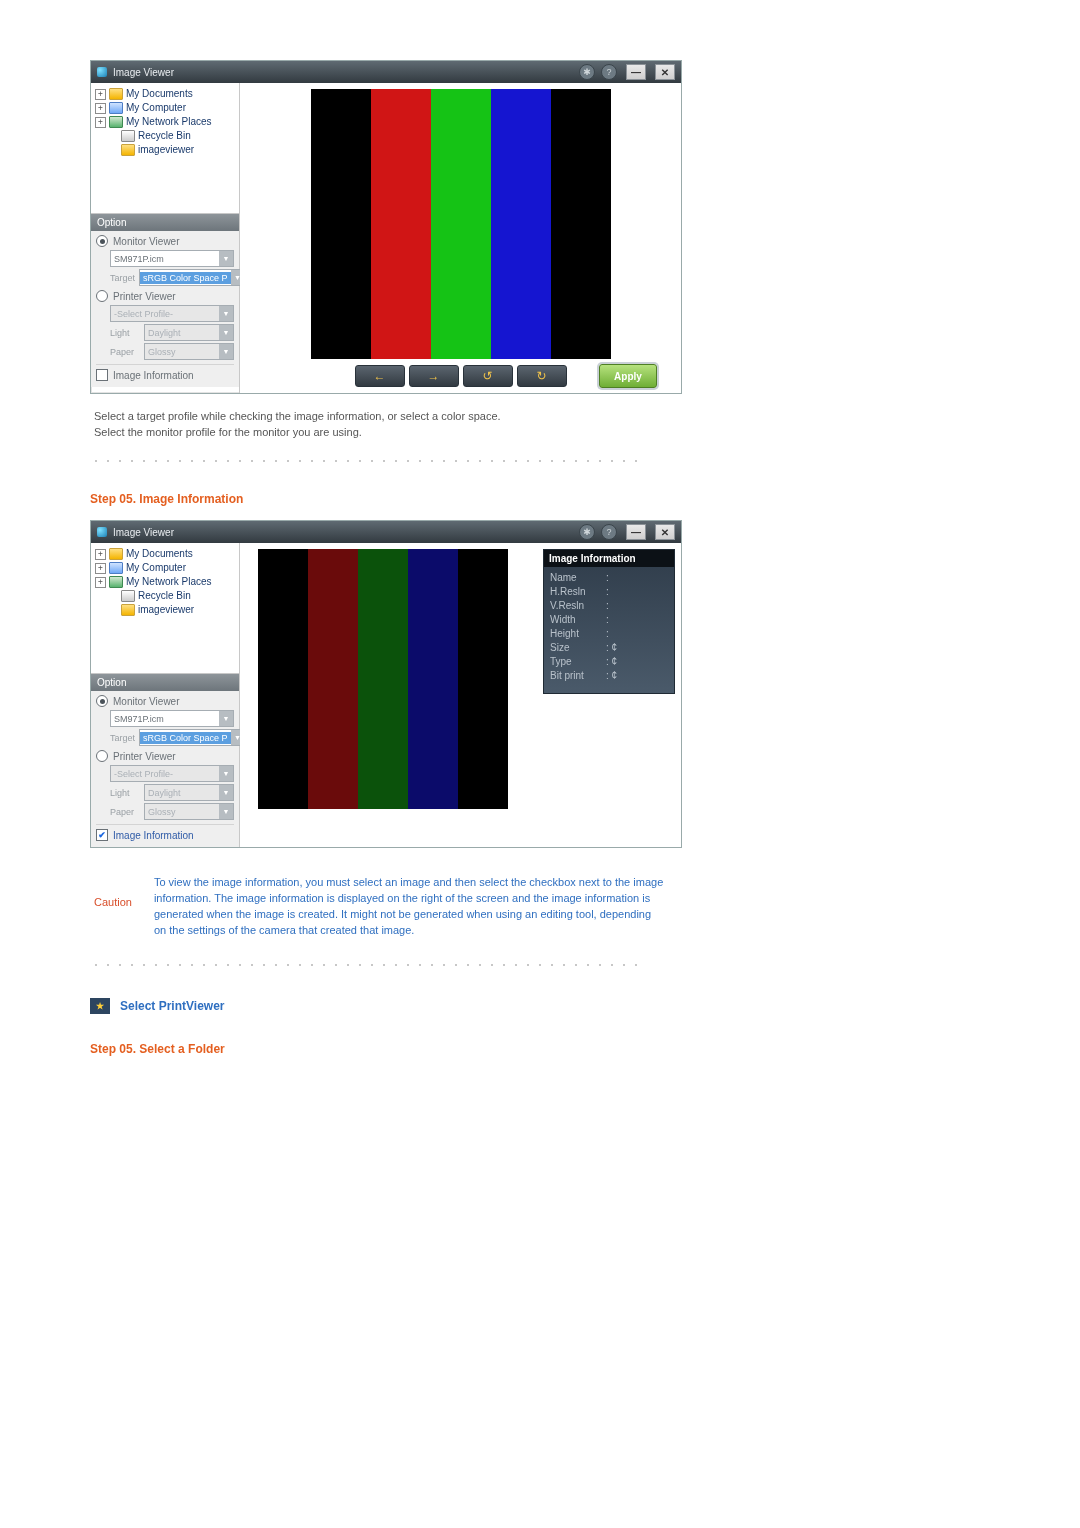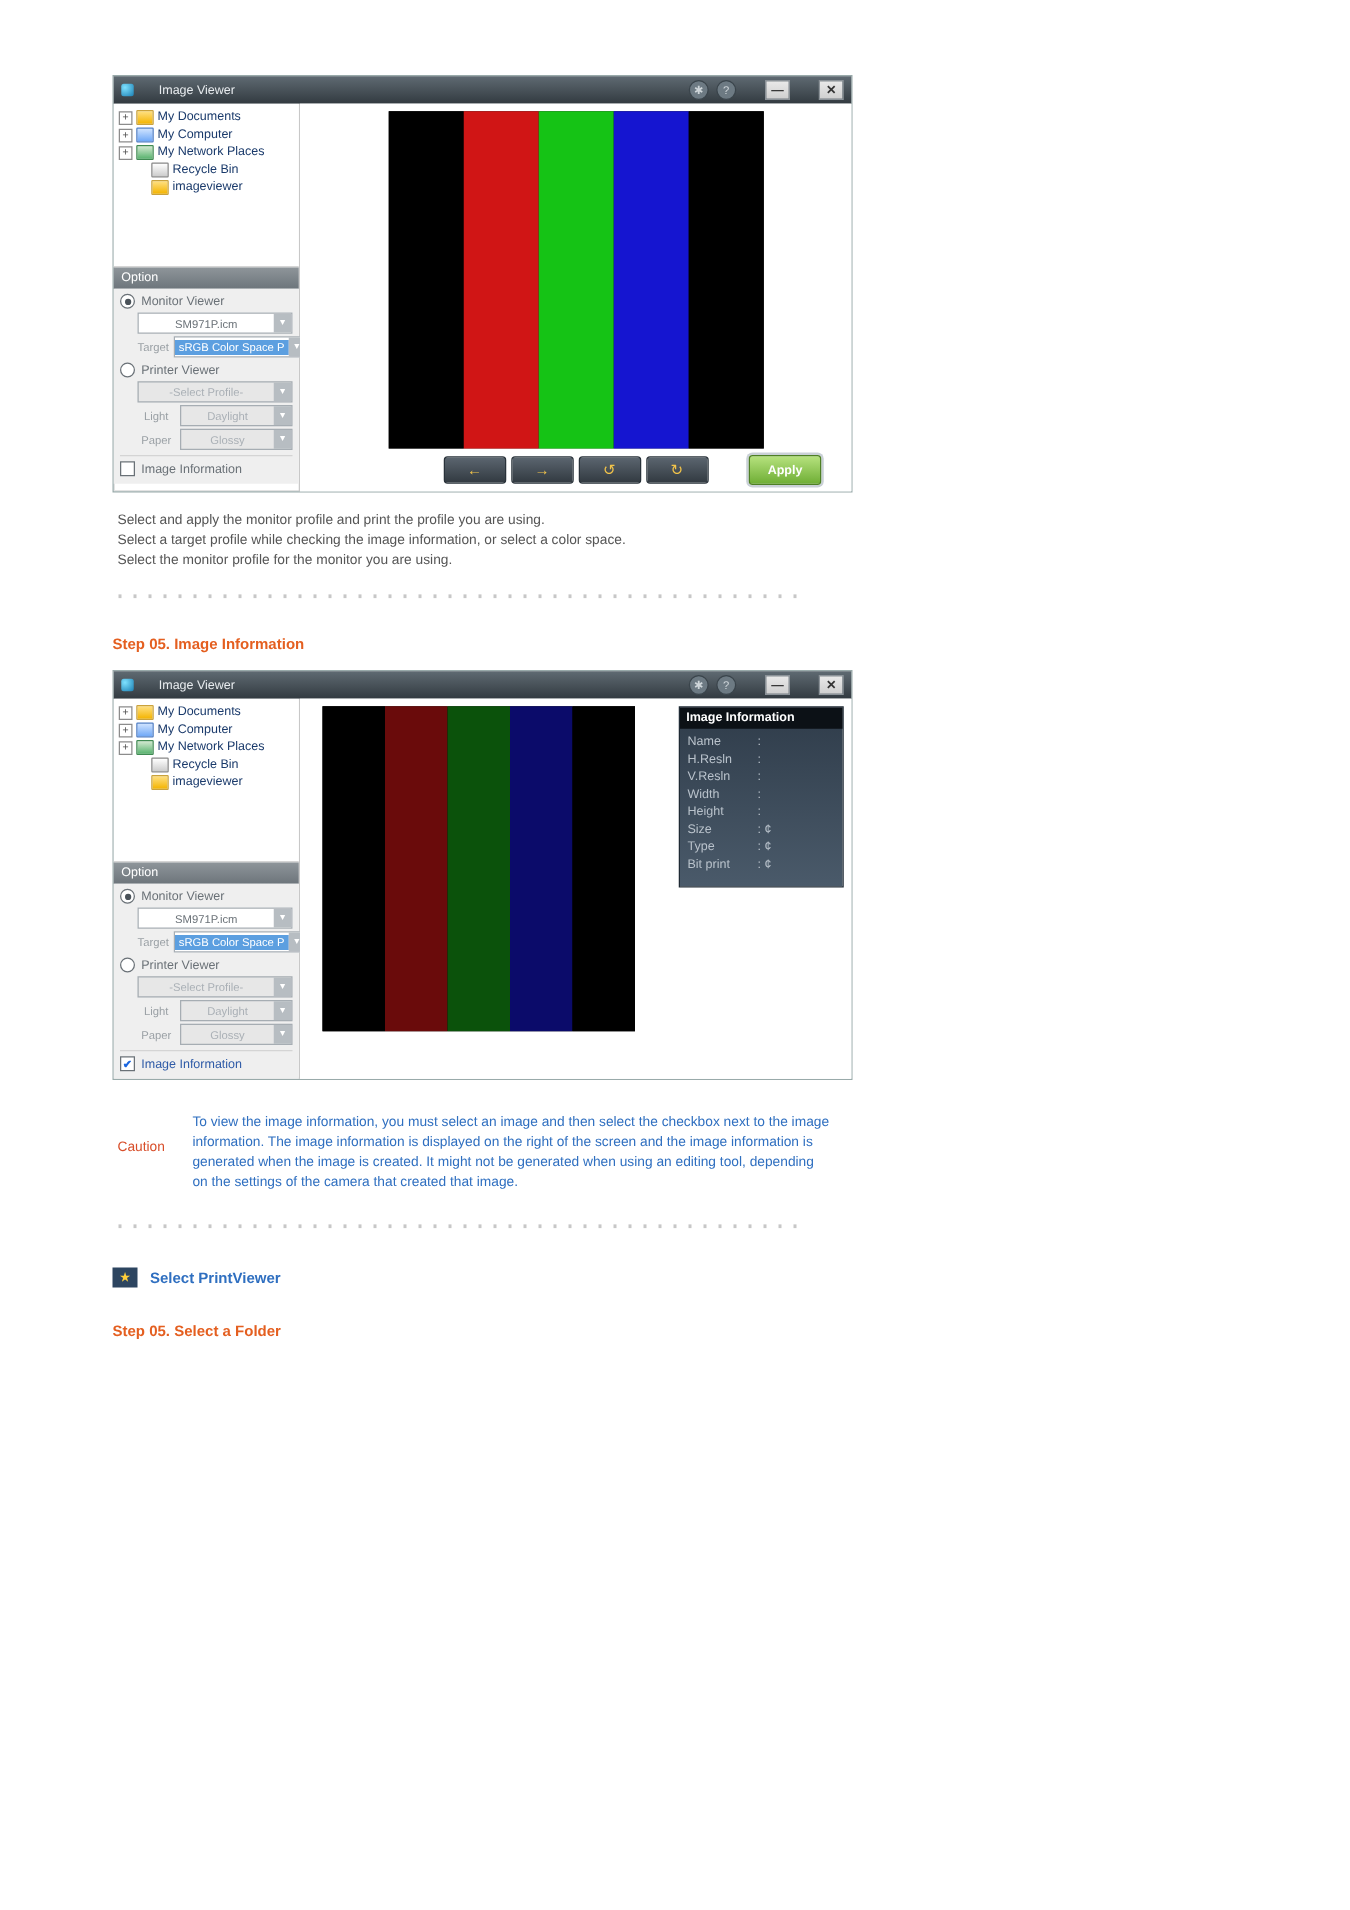--- a/index.html
+++ b/index.html
@@ -22,21 +22,21 @@
     box-shadow: 0 0 0 1px #e3e3e3 inset;
   }
   .titlebar {
     height: 22px;
     background: linear-gradient(#5f6a72, #323a40);
     display: flex;
     align-items: center;
     padding: 0 6px;
     color: #e8ecef;
     font-size: 10px;
-    gap: 20px;
+    gap: 6px;
   }
   .titlebar .spark {
     width: 10px; height: 10px;
     background: radial-gradient(circle at 30% 30%, #7ee1ff, #1b7fb3);
     border-radius: 2px;
   }
   .titlebar .fill { flex: 1; }
   .title-icons { display: flex; gap: 6px; align-items: center; }
   .ticon {
     width: 14px; height: 14px; border-radius: 50%;
@@ -95,21 +95,21 @@
     color: #6a7177;
   }
   .opt-group { margin-bottom: 4px; }
   .radio-row { display: flex; align-items: center; gap: 5px; margin-bottom: 3px; }
   .radio {
     width: 10px; height: 10px; border-radius: 50%;
     border: 1px solid #6a7177; background: #fff;
     display: inline-flex; align-items: center; justify-content: center;
   }
   .radio.sel::after { content:""; width:5px; height:5px; background:#4a5259; border-radius:50%; }
-  .field-row { display:flex; align-items:center; gap:4px; margin: 2px 0 2px 14px; text-align: center; }
+  .field-row { display:flex; align-items:center; gap:4px; margin: 2px 0 2px 14px; }
   .field-label { width: 30px; color:#9aa0a5; font-size:9px; }
   .combo {
     flex: 1; height: 15px; border: 1px solid #a6adb3;
     background: #fff; display:flex; align-items:center;
     font-size: 9px; position: relative;
   }
   .combo .txt { padding: 0 3px; overflow:hidden; white-space:nowrap; flex:1; }
   .combo .arrow {
     width: 14px; height: 100%; background:#b7bdc2;
     display:flex; align-items:center; justify-content:center;
@@ -333,21 +333,20 @@
           </div>
           <div class="apply">
               <span>Apply</span>
             </div>
         </div>
       </div>
     </div>
   </div>
 
   <div class="body-text">
-    <div>Select and apply the monitor profile and print the profile you are using.</div>
     <div>Select a target profile while checking the image information, or select a color space.</div>
     <div>Select the monitor profile for the monitor you are using.</div>
   </div>
 
   <div class="dots"></div>
 
   <div class="step-title">Step 05. Image Information</div>
 
   <div class="win">
     <div class="titlebar">

